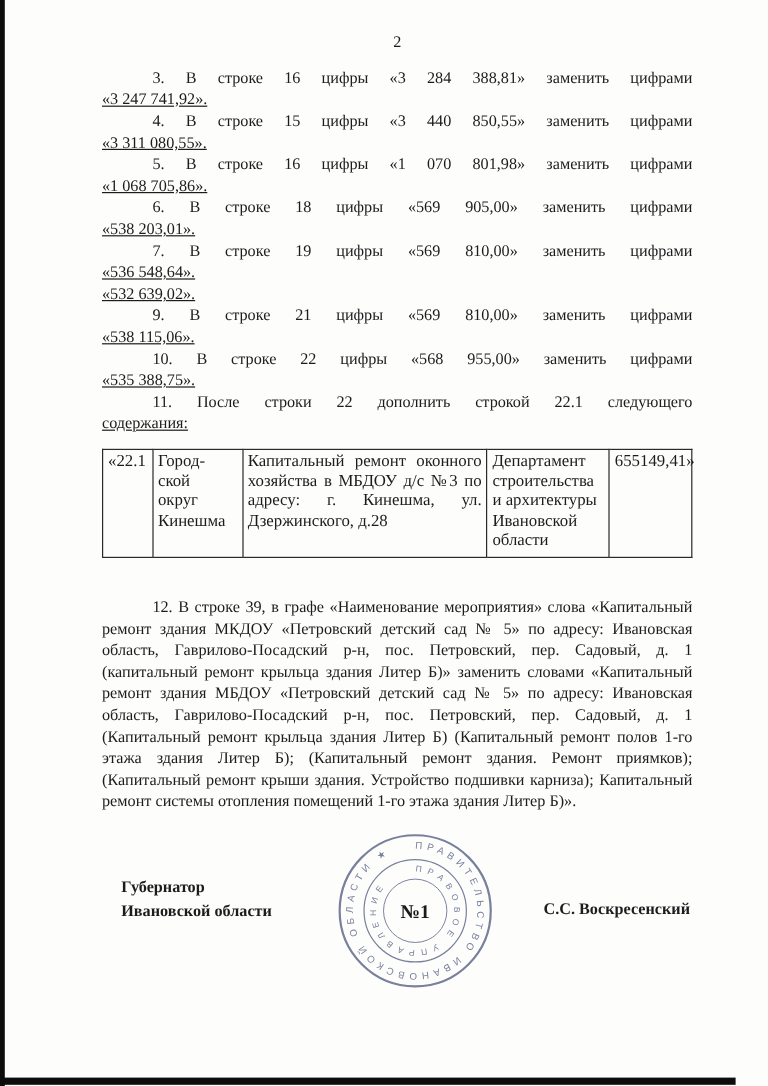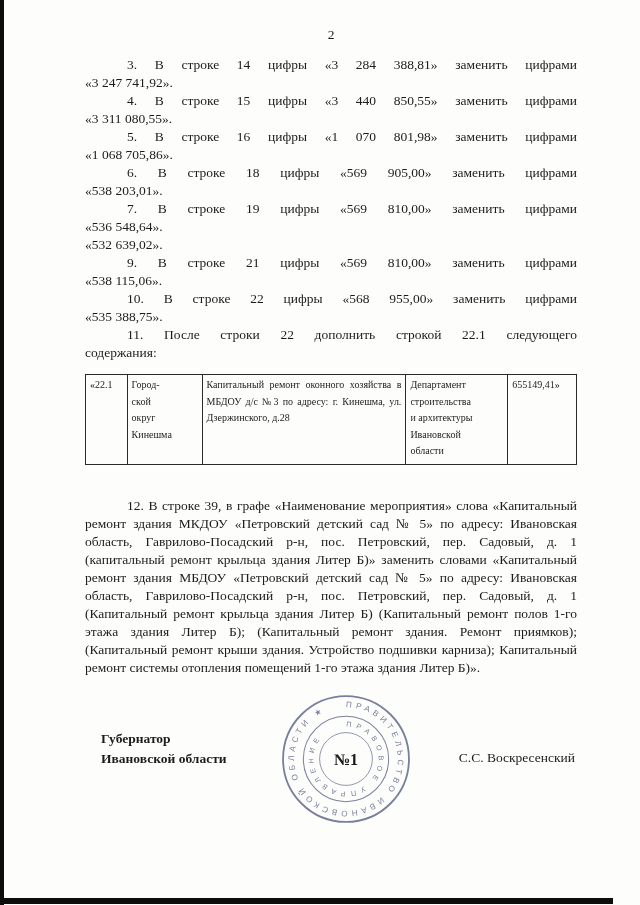--- a/index.html
+++ b/index.html
@@ -7,48 +7,48 @@
     width:640px;height:905px;position:relative;overflow:hidden;
     background:#fdfdfc;color:#1c1c1e;
     font-family:"Liberation Serif","DejaVu Serif",serif;
     font-size:13.5px;line-height:18px;
   }
   .scan-edge-left{position:absolute;left:0;top:0;width:4px;height:905px;background:#0d0d0d;}
   .scan-edge-bottom{position:absolute;left:0;bottom:1px;width:613px;height:6px;background:#0d0d0d;}
   .content{position:absolute;left:85px;top:0;width:492px;}
   .page-num{ text-align:center;padding-top:26px;margin-bottom:12px;}
   .a-line1{text-indent:42px;text-align:justify;text-align-last:justify;}
-  .a-line2{text-align:left;}
-  .amend-table{border-collapse:collapse;width:100%;margin-top:12px;font-size:10px;line-height:16.5px;table-layout:fixed;}
+  .a-line2{text-align:left;text-decoration:underline;}
+  .amend-table{border-collapse:collapse;width:100%;margin-top:12px;font-size:14px;line-height:16.5px;table-layout:fixed;}
   .amend-table td{border:1.6px solid #2a2a2a;padding:2px 4px 4px 4px;vertical-align:top;}
   .col-num{width:40px;}
   .col-terr{width:72px;}
   .col-name{width:196px;}
   .col-dept{width:98px;}
   .col-amt{width:66px;}
   .cell-pre{white-space:pre-line;margin-top:25px;}
   .cell-just{text-align:justify;}
   .item12{margin-top:32px;text-indent:42px;text-align:justify;}
   .sig-section{position:relative;margin-top:18px;height:150px;}
   .sig-left{position:absolute;left:0;top:34px;font-weight:bold;line-height:20px;margin-left:16px;}
-  .sig-right{position:absolute;right:2px;top:54px;font-weight:normal;}
+  .sig-right{position:absolute;right:2px;top:54px;font-weight:bold;}
   .stamp{position:absolute;left:195px;top:-2px;width:132px;height:132px;}
 </style>
 </head>
 <body>
 
 <div class="scan-edge-left"></div>
 <div class="scan-edge-bottom"></div>
 
 <div class="content">
 
   <div class="page-num">2</div>
 
   <div>
-    <div class="a-line1">3. В строке 14 цифры «3 284 388,81» заменить цифрами</div>
+    <div class="a-line1">3. В строке 16 цифры «3 284 388,81» заменить цифрами</div>
     <div class="a-line2">«3 247 741,92».</div>
   </div>
   <div>
     <div class="a-line1">4. В строке 15 цифры «3 440 850,55» заменить цифрами</div>
     <div class="a-line2">«3 311 080,55».</div>
   </div>
   <div>
     <div class="a-line1">5. В строке 16 цифры «1 070 801,98» заменить цифрами</div>
     <div class="a-line2">«1 068 705,86».</div>
   </div>

